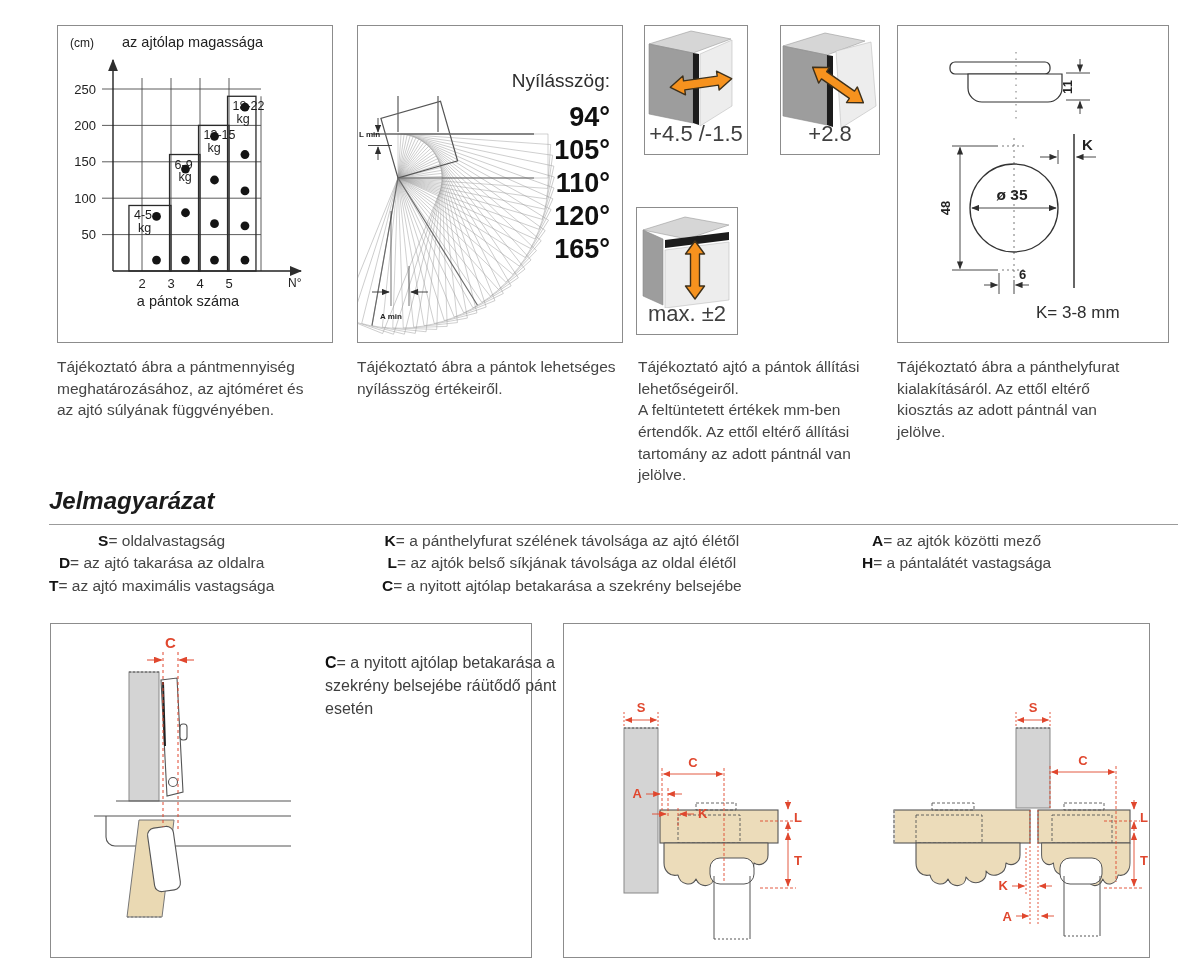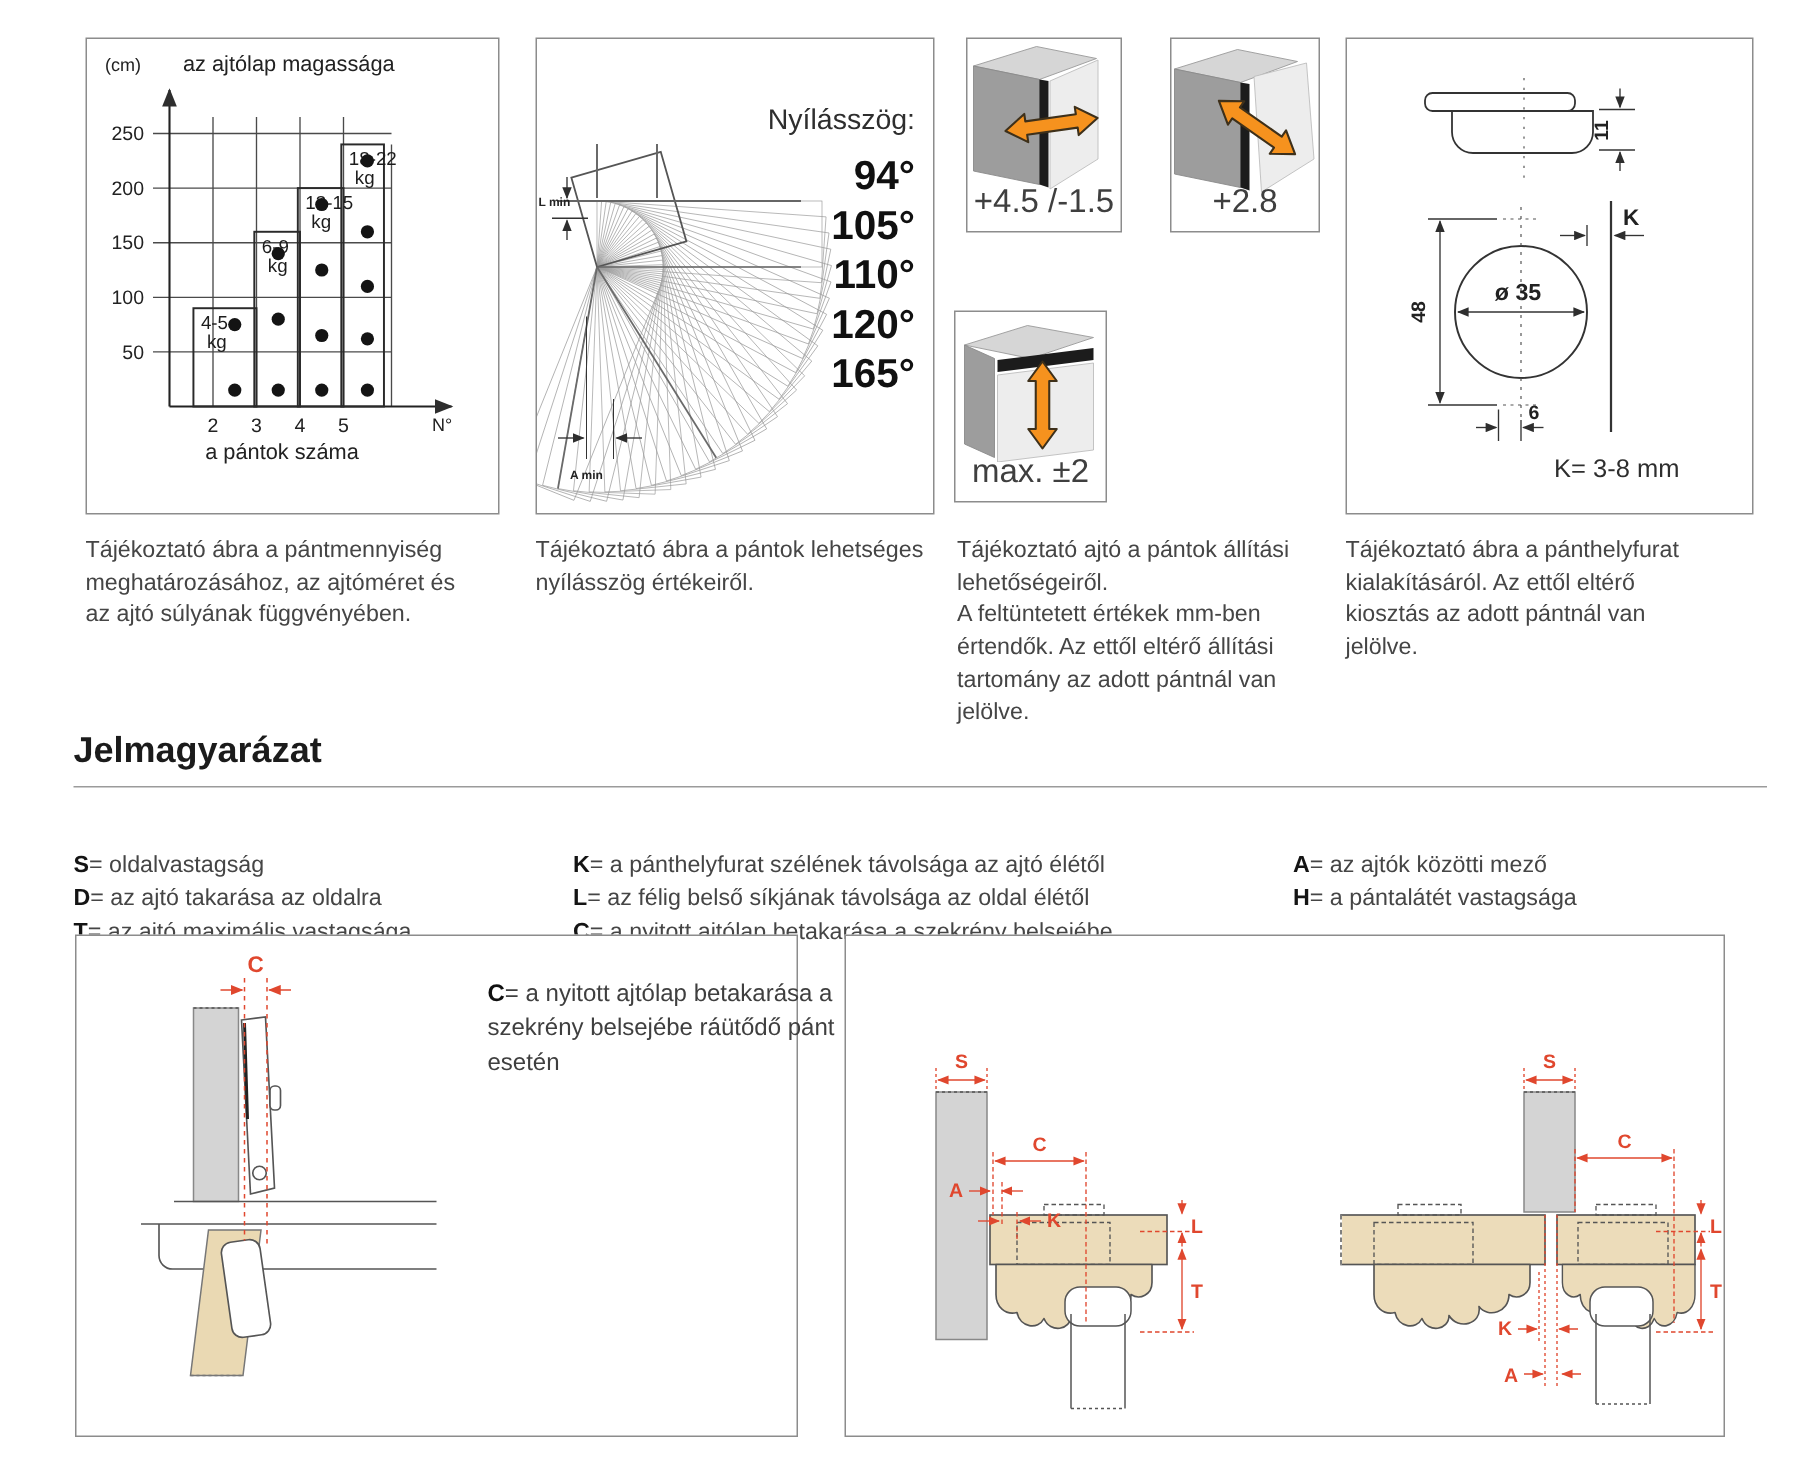--- a/index.html
+++ b/index.html
@@ -16,23 +16,23 @@
   .tiny{font-size:8px;font-weight:bold;fill:#222;}
   .rs{stroke:var(--red);} .rf{fill:var(--red);}
   .rt{fill:var(--red);font-weight:bold;}
   .of{fill:var(--orange);stroke:#3e301a;stroke-width:1.4;stroke-linejoin:round;}
   .caption{position:absolute;font-size:15.5px;color:#454545;line-height:1.4;white-space:pre-line;}
   .cube-label{position:absolute;bottom:7px;left:0;width:100%;text-align:center;
               font-size:22px;color:#3f3f3f;}
   .angle-col{position:absolute;right:12px;top:44px;width:120px;text-align:right;}
   .angle-heading{font-size:19px;color:#2e2e2e;margin-bottom:9px;}
   .angle-value{font-size:27px;font-weight:bold;color:#101010;line-height:1.22;}
-  #legend-title{position:absolute;left:49px;top:487px;font-size:24px;font-weight:bold;color:#1b1b1b;}
+  #legend-title{position:absolute;left:49px;top:487px;font-size:24px;font-weight:bold;color:#1b1b1b;font-style:italic;}
   #legend-rule{position:absolute;left:49px;top:524px;width:1129px;height:1px;background:#9b9b9b;}
-  .legend-col{position:absolute;top:566px;}
+  .legend-col{position:absolute;top:530px;text-align:center;}
   .legend-item{font-size:15.5px;color:#454545;line-height:1.45;white-space:nowrap;}
   .legend-item b{color:#141414;}
   .detail-text{position:absolute;font-size:16px;color:#3f3f3f;line-height:1.45;margin-left:41px;}
   .detail-text b{color:#101010;}
 </style>
 </head>
 <body>
 
 <svg width="0" height="0" style="position:absolute">
   <defs>
@@ -259,21 +259,21 @@
 
   <div id="legend-title">Jelmagyarázat</div>
   <div id="legend-rule"></div>
   <div class="legend-col" id="legend-col0" style="left:49px">
       <div class="legend-item"><b>S</b><span>= oldalvastagság</span></div>
       <div class="legend-item"><b>D</b><span>= az ajtó takarása az oldalra</span></div>
       <div class="legend-item"><b>T</b><span>= az ajtó maximális vastagsága</span></div>
     </div>
   <div class="legend-col" id="legend-col1" style="left:382px">
       <div class="legend-item"><b>K</b><span>= a pánthelyfurat szélének távolsága az ajtó élétől</span></div>
-      <div class="legend-item"><b>L</b><span>= az félig belső síkjának távolsága az oldal élétől</span></div>
+      <div class="legend-item"><b>L</b><span>= az ajtók belső síkjának távolsága az oldal élétől</span></div>
       <div class="legend-item"><b>C</b><span>= a nyitott ajtólap betakarása a szekrény belsejébe</span></div>
     </div>
   <div class="legend-col" id="legend-col2" style="left:862px">
       <div class="legend-item"><b>A</b><span>= az ajtók közötti mező</span></div>
       <div class="legend-item"><b>H</b><span>= a pántalátét vastagsága</span></div>
     </div>
 
   <div class="panel" style="left:50px;top:623px;width:482px;height:335px">
     <svg width="480" height="333" viewBox="0 0 480 333">
       <rect x="78" y="48" width="30" height="129" fill="#d4d4d4" stroke="#888" stroke-width="1"></rect>

